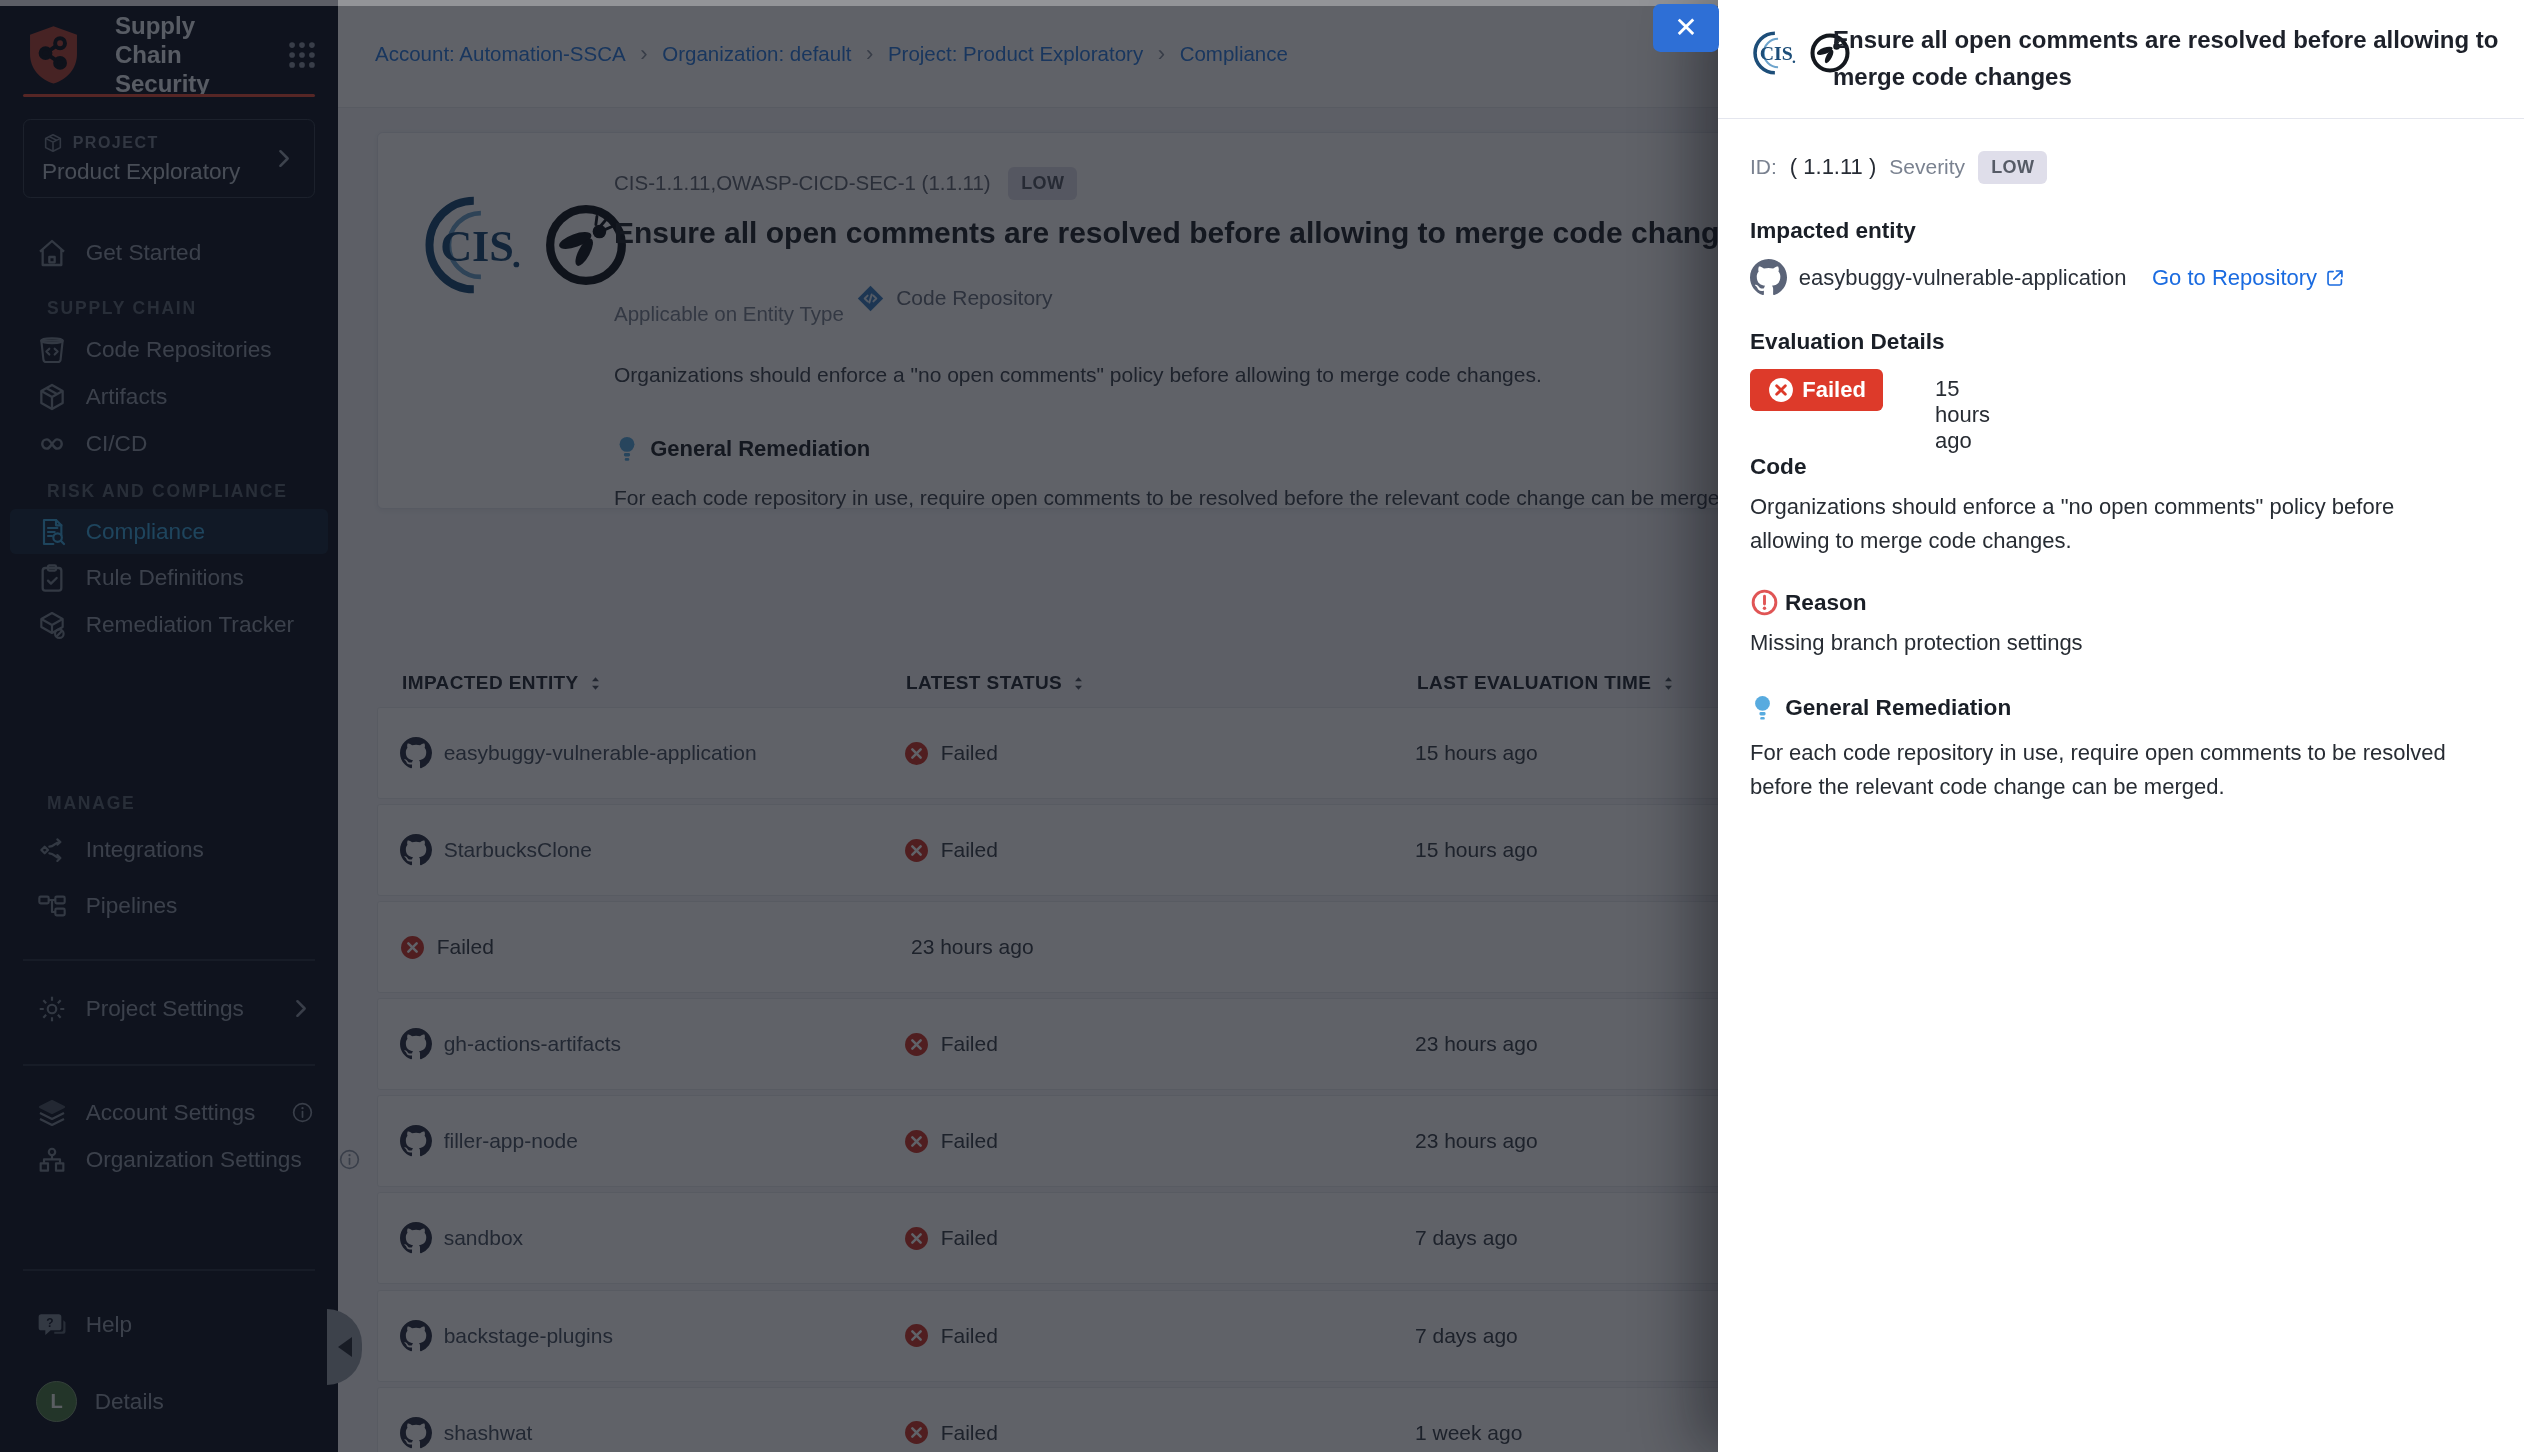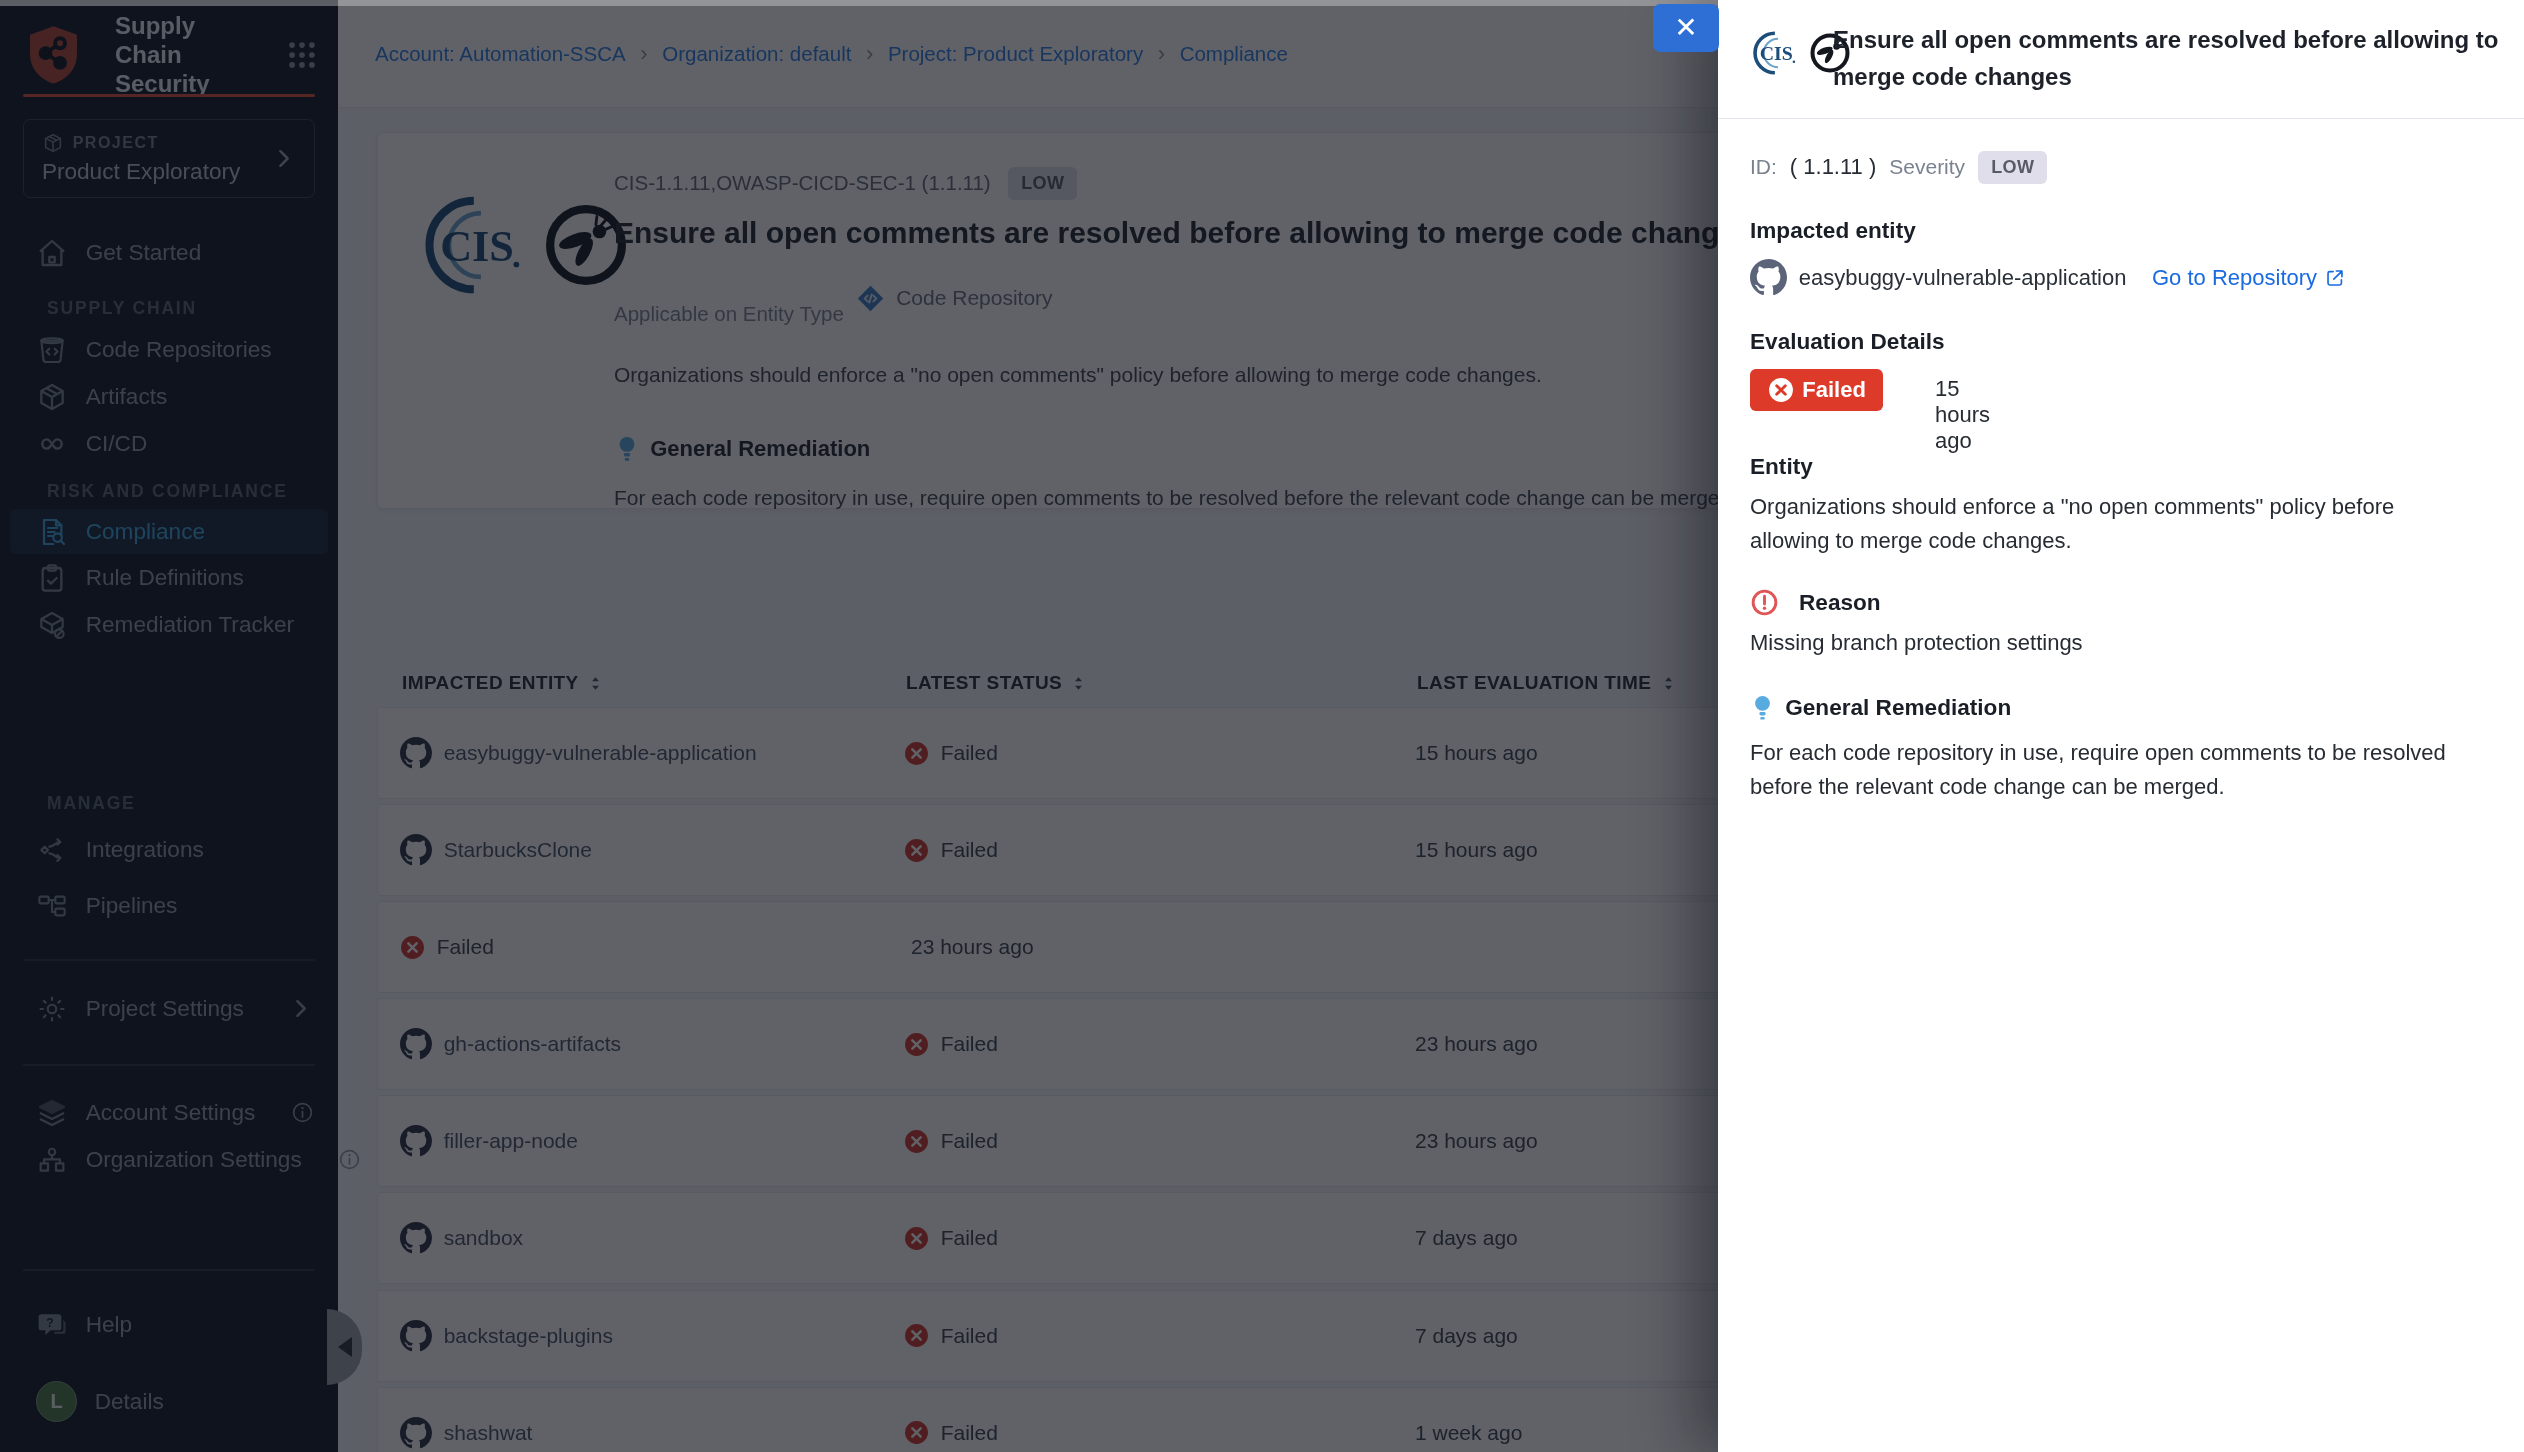--- a/index.html
+++ b/index.html
@@ -102,21 +102,21 @@
   .p-repolink { position:absolute; left:402px; display:flex; align-items:center; gap:7.3px; font-size:22px; color:#1a6be0; cursor:pointer; }
   .p-repolink .ext { width:22px; height:22px; }
   .p-eval { position:absolute; top:210px; }
   .p-statusrow { position:absolute; top:250px; display:flex; align-items:center; }
   .fail-badge { background:#dd3a2a; border-radius:5.8px; height:42px; display:flex; align-items:center; gap:8.8px; padding:0 17.5px; cursor:default; }
   .fail-badge .fb-ic { width:26px; height:26px; }
   .fail-badge .fb-txt { color:#ffffff; font-size:22px; font-weight:bold; }
   .p-evaltime { position:absolute; left:185px; font-size:22px; color:#272c33; top:7.3px; }
   .p-about { position:absolute; top:335px; }
   .p-abouttext { position:absolute; top:371px; width:701px; font-size:22px; color:#272c33; line-height:34px; }
-  .p-reasonrow { position:absolute; top:469px; display:flex; align-items:center; gap:20px; }
+  .p-reasonrow { position:absolute; top:469px; display:flex; align-items:center; gap:6px; }
   .alert-ic { width:29px; height:29px; }
   .p-reasontext { position:absolute; top:511px; font-size:22px; color:#272c33; }
   .p-remrow { position:absolute; top:574px; display:flex; align-items:center; gap:10.2px; }
   .p-remrow .bulb { width:25px; height:29px; }
   .p-remtext { position:absolute; top:617px; width:709px; font-size:22px; color:#272c33; line-height:34px; }
 
   .hidden-defs { position:absolute; width:0; height:0; overflow:hidden; }
 </style>
 </head>
 <body>
@@ -702,21 +702,21 @@
       <div class="p-statusrow">
         <span class="fail-badge">
           <svg class="fb-ic" viewBox="0 0 36 36" width="26" height="26">
               <use href="#i-failx-white" xlink:href="#i-failx-white"></use>
             </svg>
           <span class="fb-txt">Failed</span>
         </span>
         <span class="p-evaltime">15 hours ago</span>
       </div>
 
-      <div class="p-h p-about">Entity</div>
+      <div class="p-h p-about">Code</div>
       <p class="p-abouttext">Organizations should enforce a "no open comments" policy before allowing to merge code changes.</p>
 
       <div class="p-reasonrow">
         <svg class="alert-ic" viewBox="0 0 40 40" width="29" height="29">
             <use href="#i-alert" xlink:href="#i-alert"></use>
           </svg>
         <span class="p-h">Reason</span>
       </div>
       <p class="p-reasontext">Missing branch protection settings</p>
 

